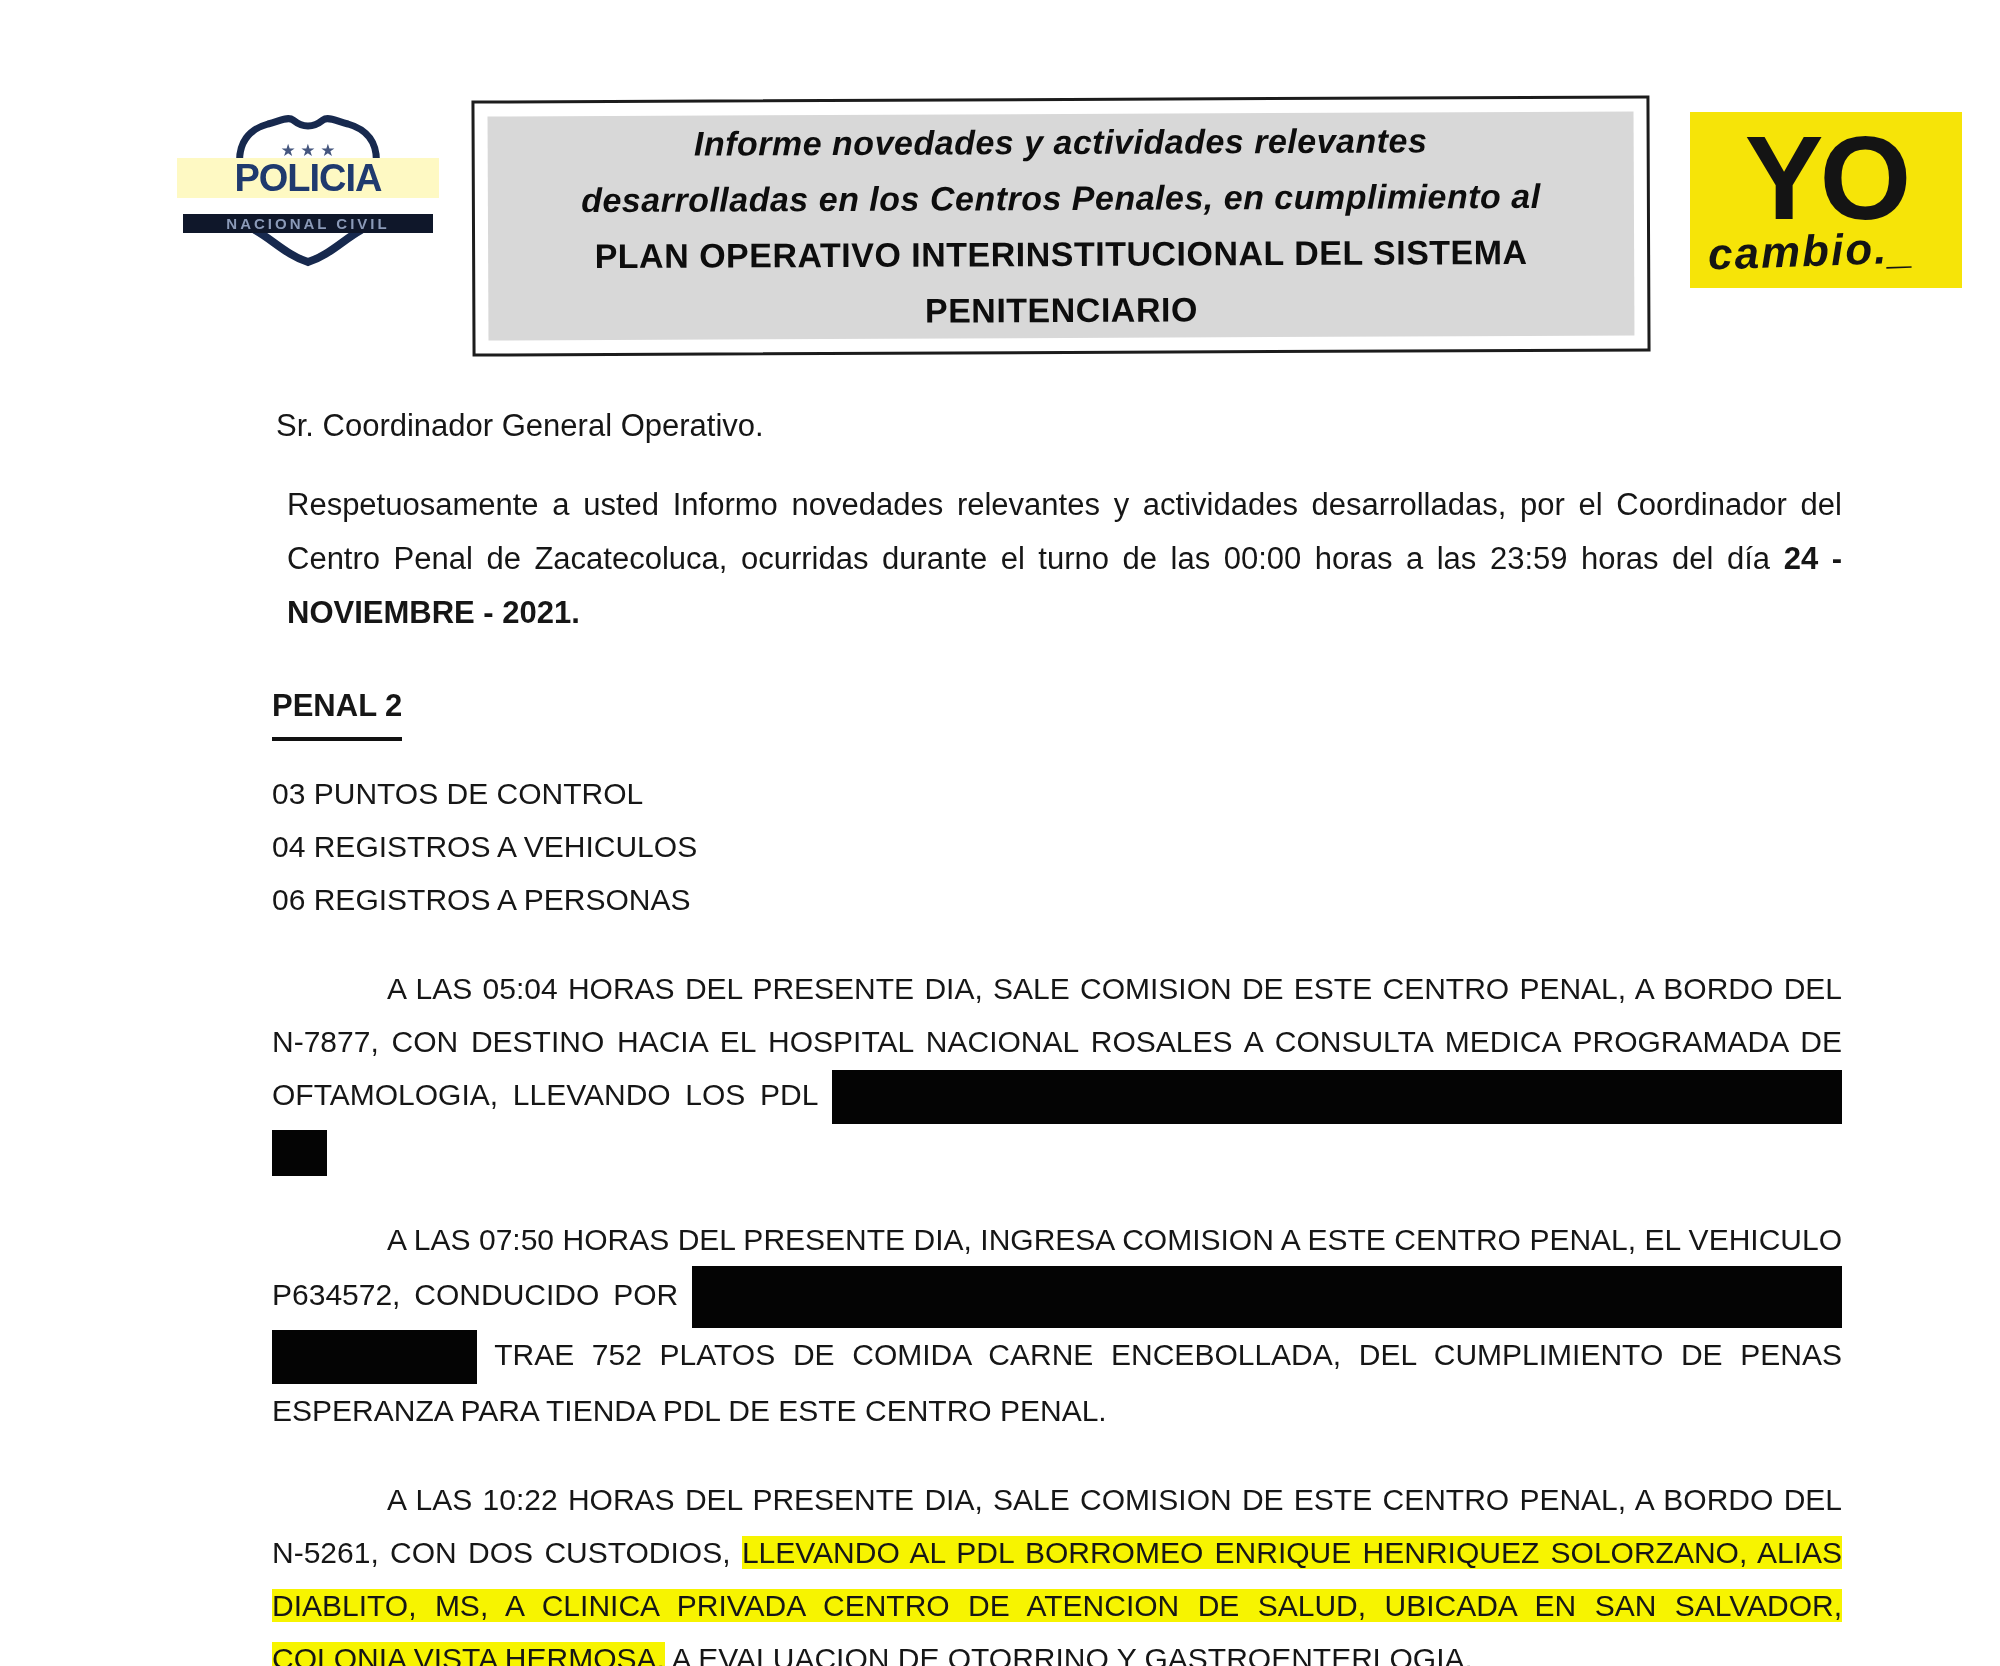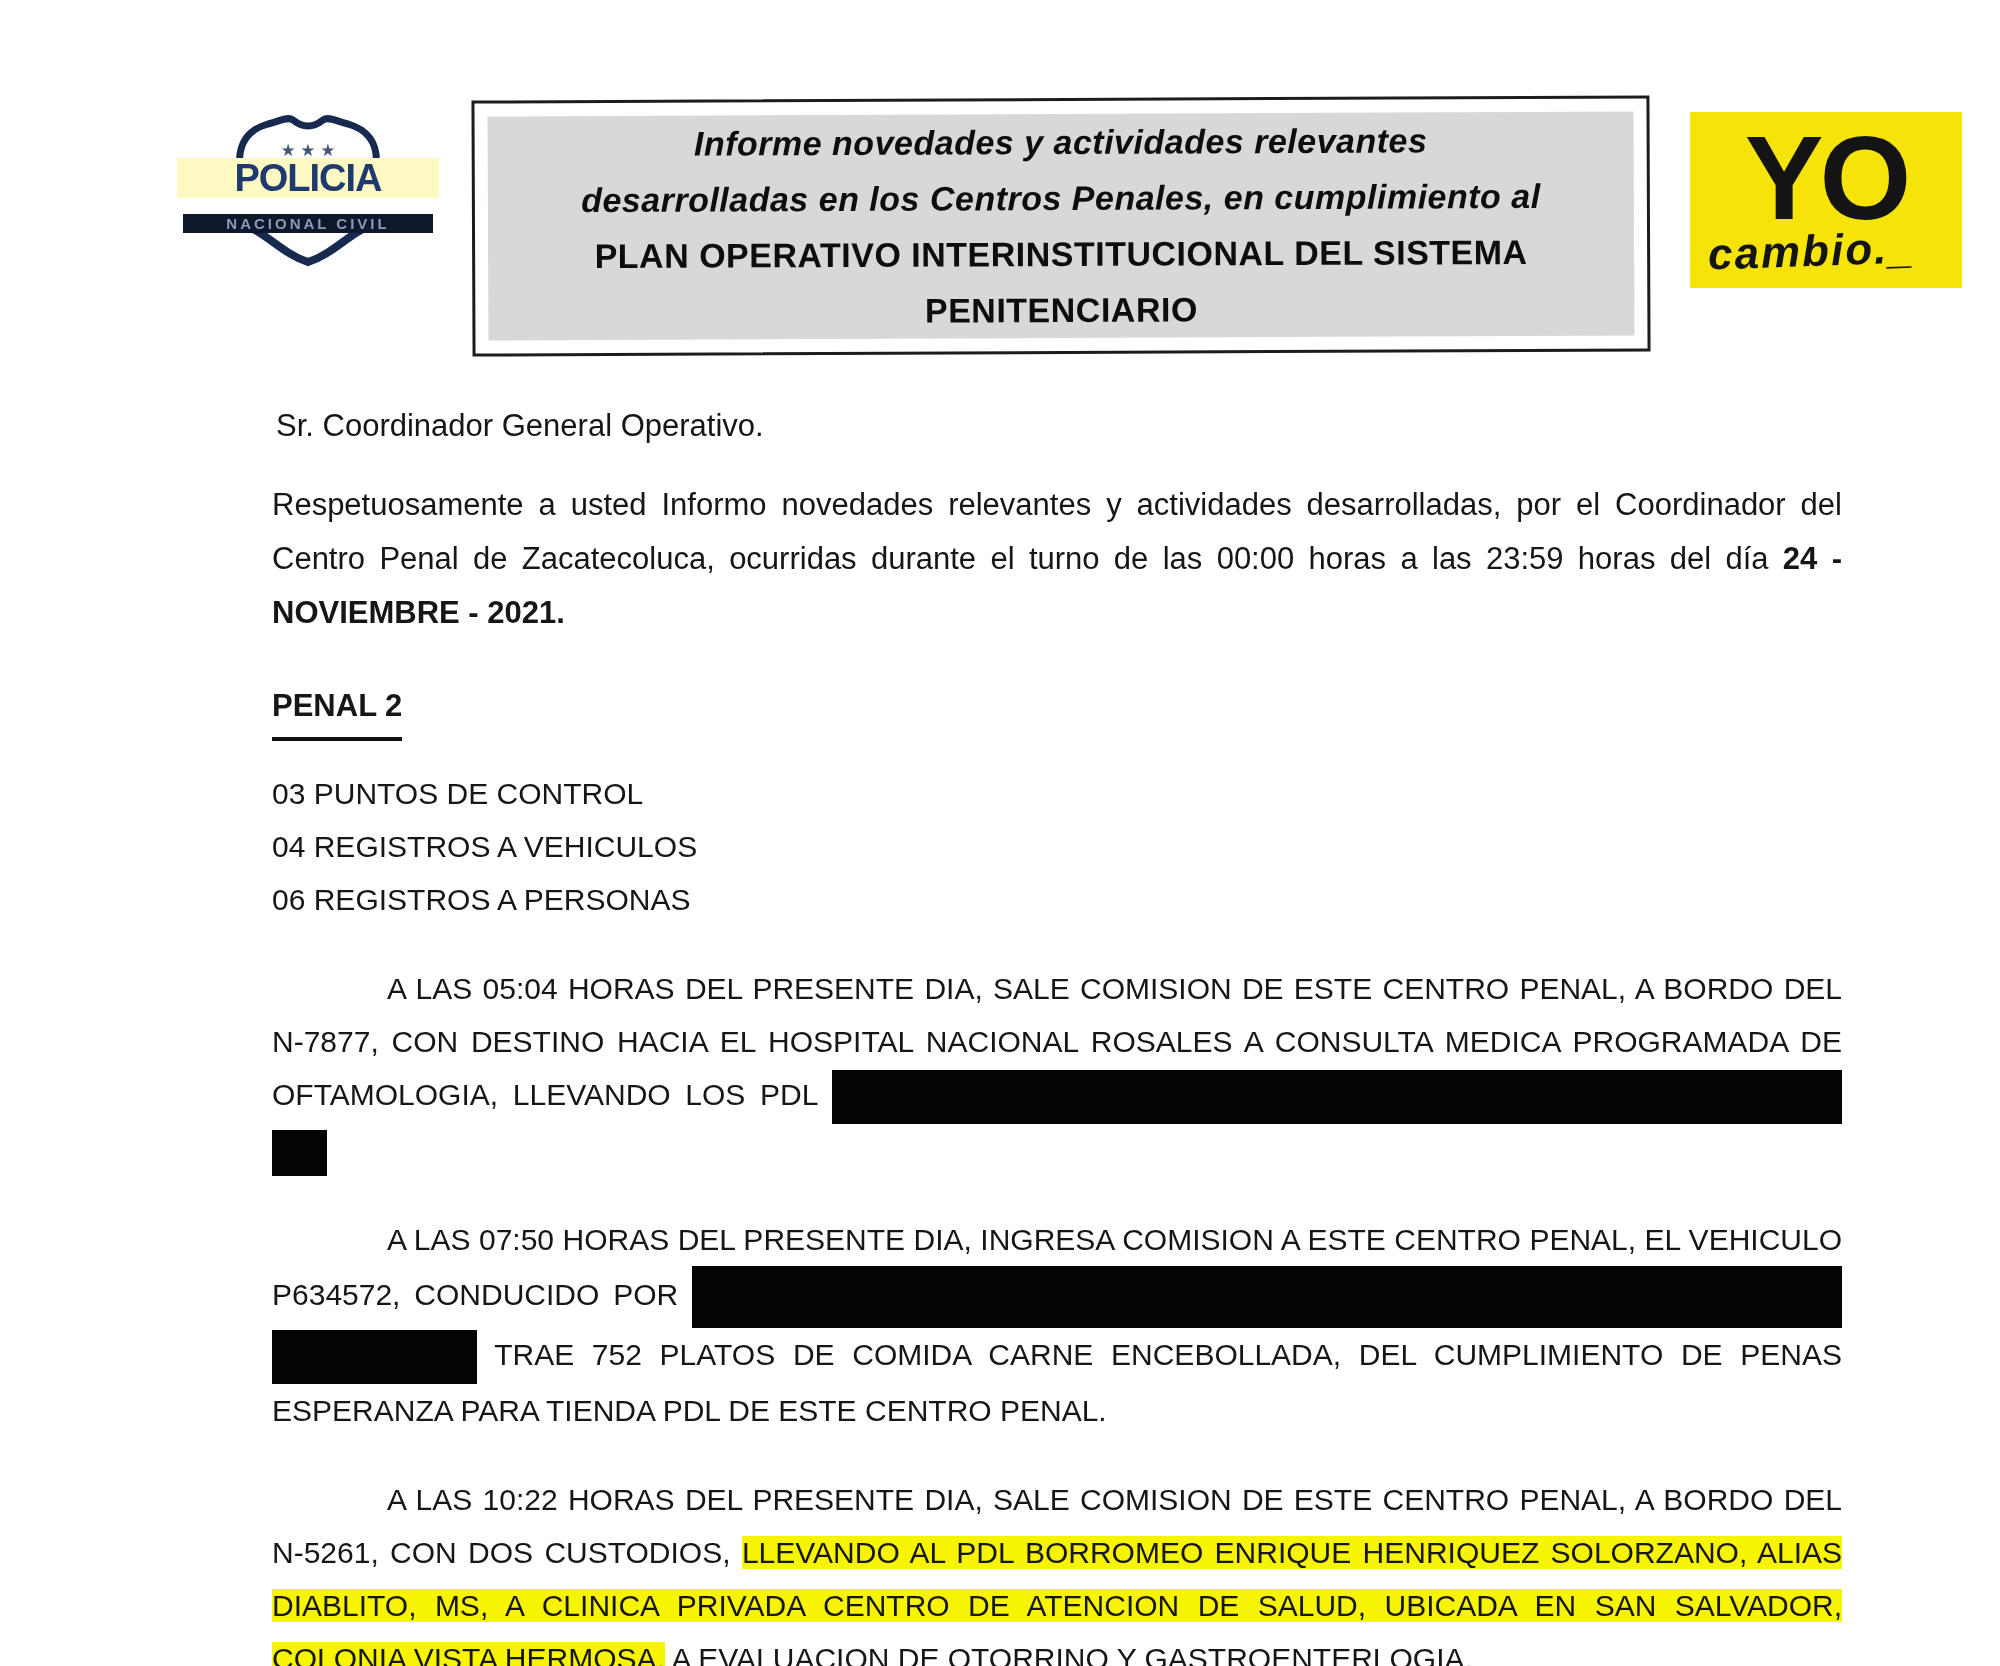--- a/index.html
+++ b/index.html
@@ -50,21 +50,21 @@
   .yc-tag2{
     width:100%;text-align:center;background:#ffffff;white-space:nowrap;overflow:hidden;
     font-size:9.5px;font-weight:bold;color:var(--yc-red,#9b1c1c);letter-spacing:0.4px;
     padding:20px 0;margin-top:2px;
   }
   .yc-bottom{height:14px;width:100%;}
 
   
   .doc-body{position:absolute;left:272px;top:396px;width:1570px;}
   .salutation{font-size:31px;line-height:52px;margin:4px;}
-  .intro{font-size:31px;line-height:54px;text-align:justify;margin:26px 0 0 0;}
+  .intro{font-size:31px;line-height:54px;text-align:justify;margin:26px 0 0 15px;}
   .intro .b,.b{font-weight:bold;}
   .section-heading{margin:48px 0 0 0;font-size:31px;font-weight:bold;display:inline-block;}
   .section-heading span{border-bottom:4px solid #111;padding-bottom:13px;display:inline-block;}
   .counts{margin-top:26px;font-size:30px;line-height:53px;}
   .para{font-size:30px;line-height:53px;text-align:justify;text-indent:115px;margin:36px 0 0 0;}
   .redact{display:inline-block;background:var(--redaction,#040404);vertical-align:middle;}
   .hl{background:var(--hl-yellow,#f7f400);}
 </style>
 </head>
 <body>

